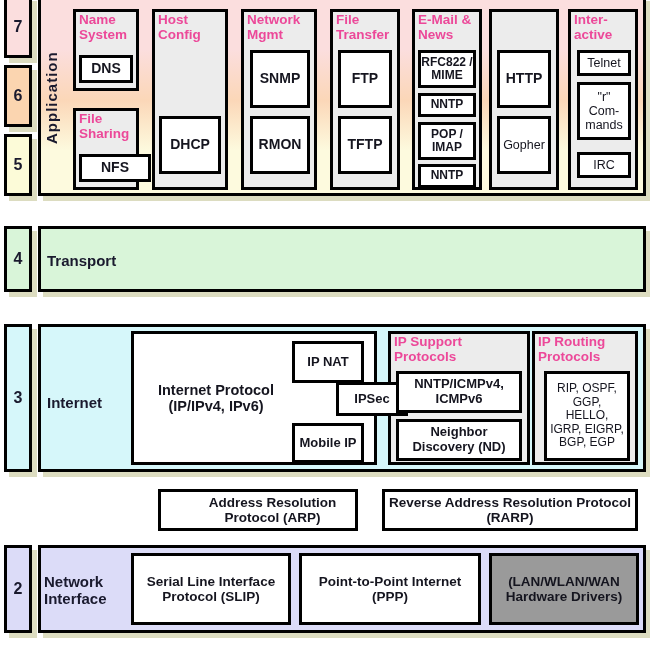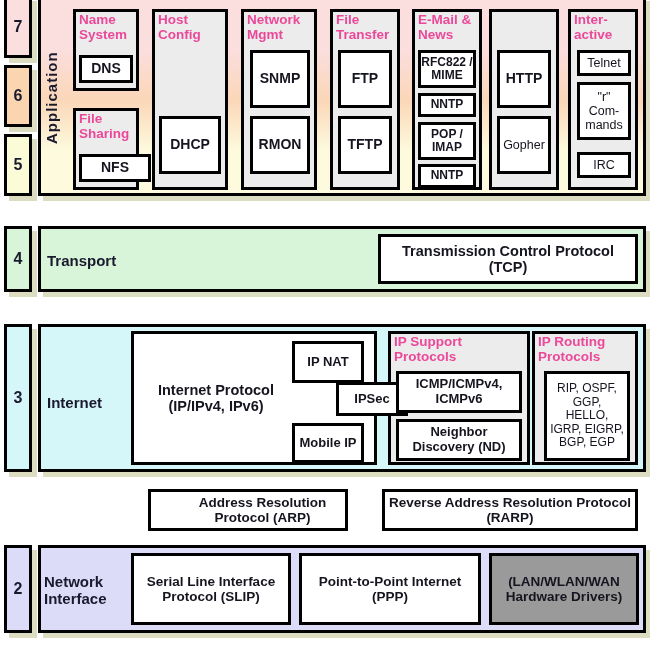--- a/index.html
+++ b/index.html
@@ -178,41 +178,40 @@
   <div class="pbox thin" style="left:497px; top:116px; width:54px; height:58px; font-size:12.5px;">Gopher</div>
 
   <div class="gbox" style="left:568px; top:9px; width:70px; height:181px;"></div>
   <div class="gbox-title" style="left:574px; top:13px; width:62px;">Inter-<br>active</div>
   <div class="pbox thin" style="left:577px; top:50px; width:54px; height:26px; font-size:12.5px;">Telnet</div>
   <div class="pbox thin" style="left:577px; top:82px; width:54px; height:58px; font-size:12.5px;">"r"<br>Com-<br>mands</div>
   <div class="pbox thin" style="left:577px; top:152px; width:54px; height:26px; font-size:12.5px;">IRC</div>
 
   <div class="band band-shadow" style="left:38px; top:226px; width:608px; height:66px; background:#d9f5d9;"></div>
   <div class="band-label" style="left:47px; top:252px; width:80px;">Transport</div>
-  <div class="pbox" style="left:378px; top:234px; width:260px; height:50px; font-size:14.5px;">Transmission Control Protocol (TCP)</div>
 
   <div class="band band-shadow" style="left:38px; top:324px; width:608px; height:148px; background:#d6f7fa;"></div>
   <div class="band-label" style="left:47px; top:394px; width:80px;">Internet</div>
 
   <div class="gbox" style="left:131px; top:331px; width:246px; height:134px; background:#ffffff;"></div>
   <div class="pbox" style="left:140px; top:370px; width:152px; height:56px; font-size:14.5px; border:none; background:transparent;">Internet Protocol (IP/IPv4, IPv6)</div>
   <div class="pbox" style="left:292px; top:341px; width:72px; height:42px; font-size:13px;">IP NAT</div>
   <div class="pbox" style="left:292px; top:382px; width:72px; height:34px; font-size:13px;margin-left:44px;">IPSec</div>
   <div class="pbox" style="left:292px; top:423px; width:72px; height:40px; font-size:13px;">Mobile IP</div>
 
   <div class="gbox" style="left:388px; top:331px; width:142px; height:134px;"></div>
   <div class="gbox-title" style="left:394px; top:335px; width:130px;">IP Support Protocols</div>
-  <div class="pbox" style="left:396px; top:371px; width:126px; height:42px; font-size:13px;">ICMP/ICMPv4, ICMPv6</div>
+  <div class="pbox" style="left:396px; top:371px; width:126px; height:42px; font-size:13px;">NNTP/ICMPv4, ICMPv6</div>
   <div class="pbox" style="left:396px; top:419px; width:126px; height:42px; font-size:13px;">Neighbor Discovery (ND)</div>
 
   <div class="gbox" style="left:532px; top:331px; width:106px; height:134px;"></div>
   <div class="gbox-title" style="left:538px; top:335px; width:96px;">IP Routing Protocols</div>
   <div class="pbox thin" style="left:544px; top:371px; width:86px; height:90px; font-size:12px; padding:0 3px;">RIP, OSPF, GGP, HELLO, IGRP, EIGRP, BGP, EGP</div>
 
-  <div class="pbox" style="left:148px; top:489px; width:200px; height:42px; font-size:13.5px;padding-left:29px;">Address Resolution Protocol (ARP)</div>
+  <div class="pbox" style="left:158px; top:489px; width:200px; height:42px; font-size:13.5px;padding-left:29px;">Address Resolution Protocol (ARP)</div>
   <div class="pbox" style="left:382px; top:489px; width:256px; height:42px; font-size:13.5px;">Reverse Address Resolution Protocol (RARP)</div>
 
   <div class="band band-shadow" style="left:38px; top:545px; width:608px; height:88px; background:#dcdcf8;"></div>
   <div class="band-label" style="left:44px; top:573px; width:84px;">Network<br>Interface</div>
   <div class="pbox" style="left:131px; top:553px; width:160px; height:72px; font-size:13.5px;">Serial Line Interface Protocol (SLIP)</div>
   <div class="pbox" style="left:299px; top:553px; width:182px; height:72px; font-size:13.5px;">Point-to-Point Internet (PPP)</div>
   <div class="pbox gray" style="left:489px; top:553px; width:150px; height:72px; font-size:13.5px;">(LAN/WLAN/WAN Hardware Drivers)</div>
 
 </div>
 

